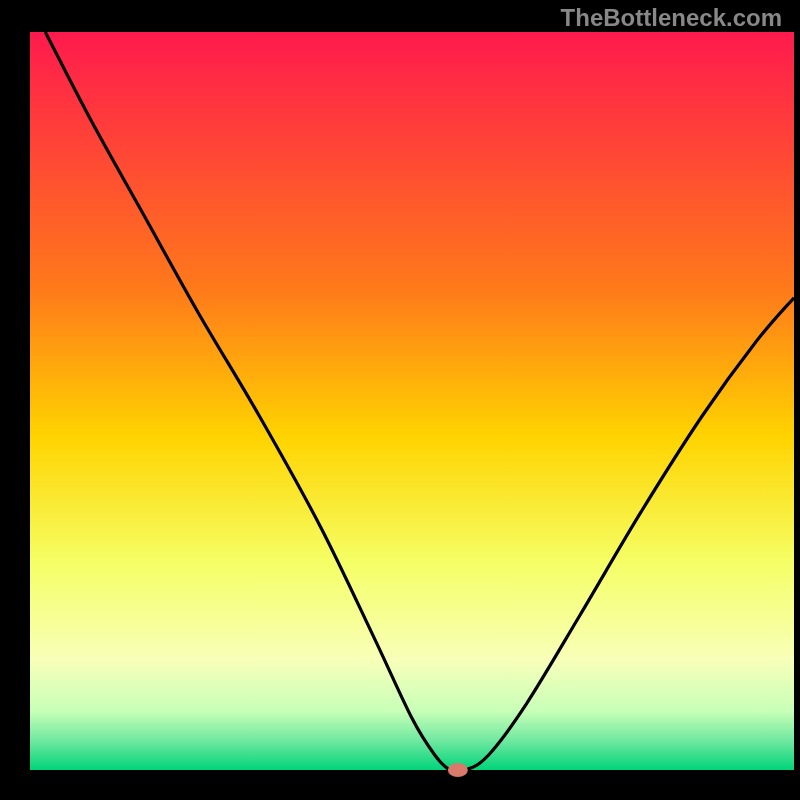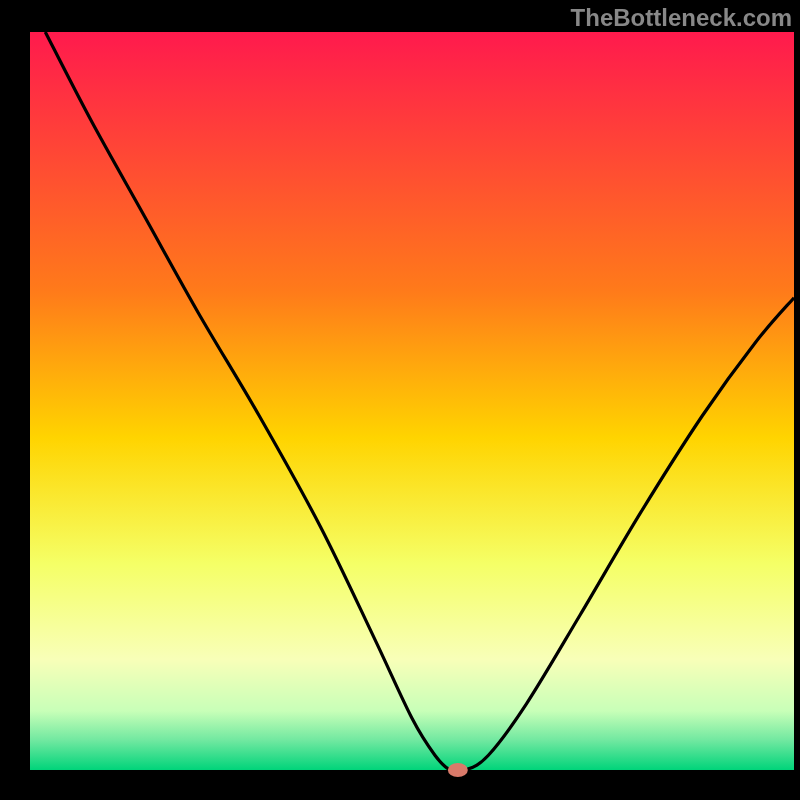--- a/index.html
+++ b/index.html
@@ -13,21 +13,21 @@
   }
   .chart-container {
     position: relative;
     width: 800px;
     height: 800px;
     background: #000;
   }
   .watermark {
     position: absolute;
     top: 4px;
-    right: 8px;
+    right: 18px;
     font-size: 24px;
     font-weight: bold;
     color: #888;
     z-index: 5;
   }
   svg {
     display: block;
   }
 </style>
 </head>

